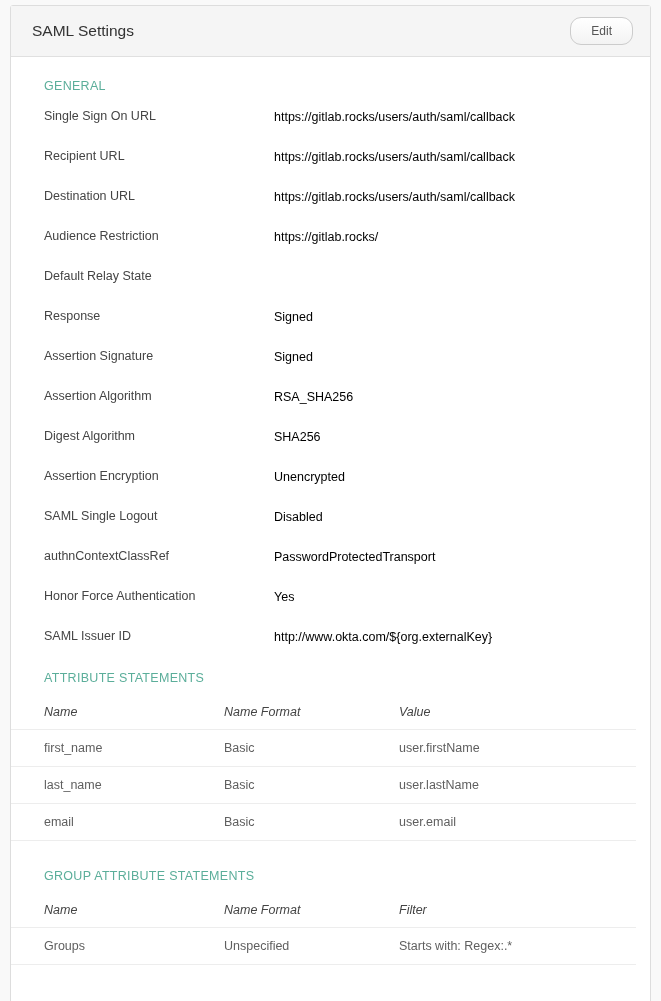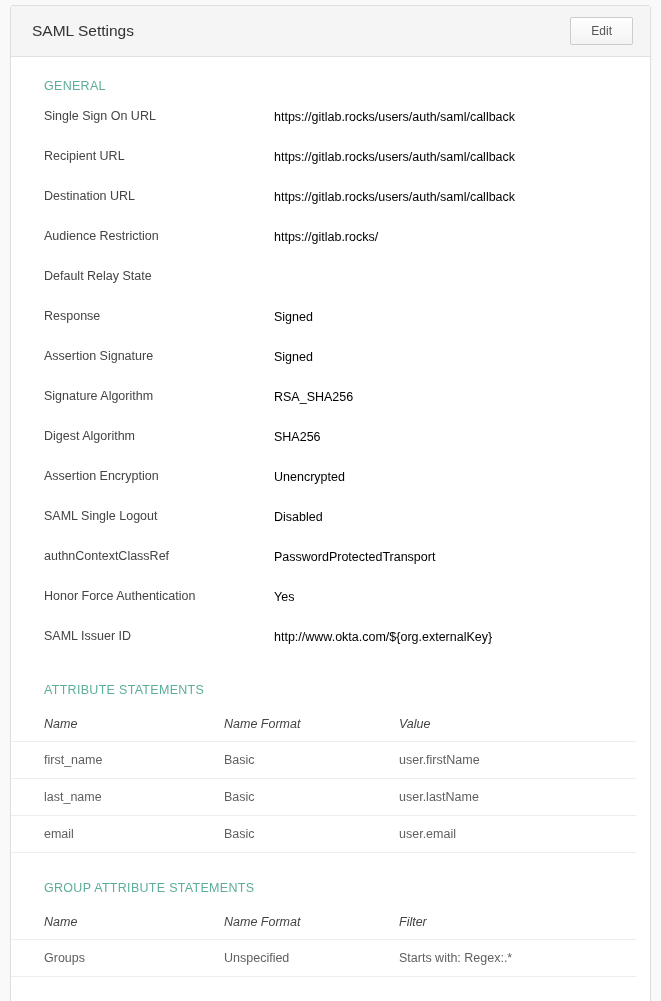--- a/index.html
+++ b/index.html
@@ -35,39 +35,39 @@
     box-sizing: border-box;
   }
   .panel-title {
     font-size: 15.5px;
     color: #333333;
     font-weight: normal;
   }
   .edit-button {
     border: 1px solid #cccccc;
     background: linear-gradient(#ffffff, #f3f3f3);
-    border-radius: 2px;
+    border-radius: 11px;
     color: #555555;
     font-size: 12px;
     padding: 6px 20px;
     cursor: pointer;
     font-family: "Liberation Sans", sans-serif;
   }
   .panel-body {
     padding: 22px 0 0 0;
   }
   .section-title {
     color: #5bae9a;
     font-size: 12.5px;
     letter-spacing: 0.3px;
     padding: 0 0 0 33px;
     margin: 0 0 14px 0;
   }
   .section-title.second {
-    margin-top: 16px;
+    margin-top: 4px;
     margin-bottom: 10px;
   }
   .kv-row {
     display: flex;
     align-items: flex-start;
     padding: 0 0 0 33px;
     height: 40px;
   }
   .kv-label {
     width: 230px;
@@ -152,21 +152,21 @@
       </div>
       <div class="kv-row">
         <div class="kv-label">Response</div>
         <div class="kv-value">Signed</div>
       </div>
       <div class="kv-row">
         <div class="kv-label">Assertion Signature</div>
         <div class="kv-value">Signed</div>
       </div>
       <div class="kv-row">
-        <div class="kv-label">Signature Algorithm</div>
+        <div class="kv-label">Assertion Algorithm</div>
         <div class="kv-value">RSA_SHA256</div>
       </div>
       <div class="kv-row">
         <div class="kv-label">Digest Algorithm</div>
         <div class="kv-value">SHA256</div>
       </div>
       <div class="kv-row">
         <div class="kv-label">Assertion Encryption</div>
         <div class="kv-value">Unencrypted</div>
       </div>

